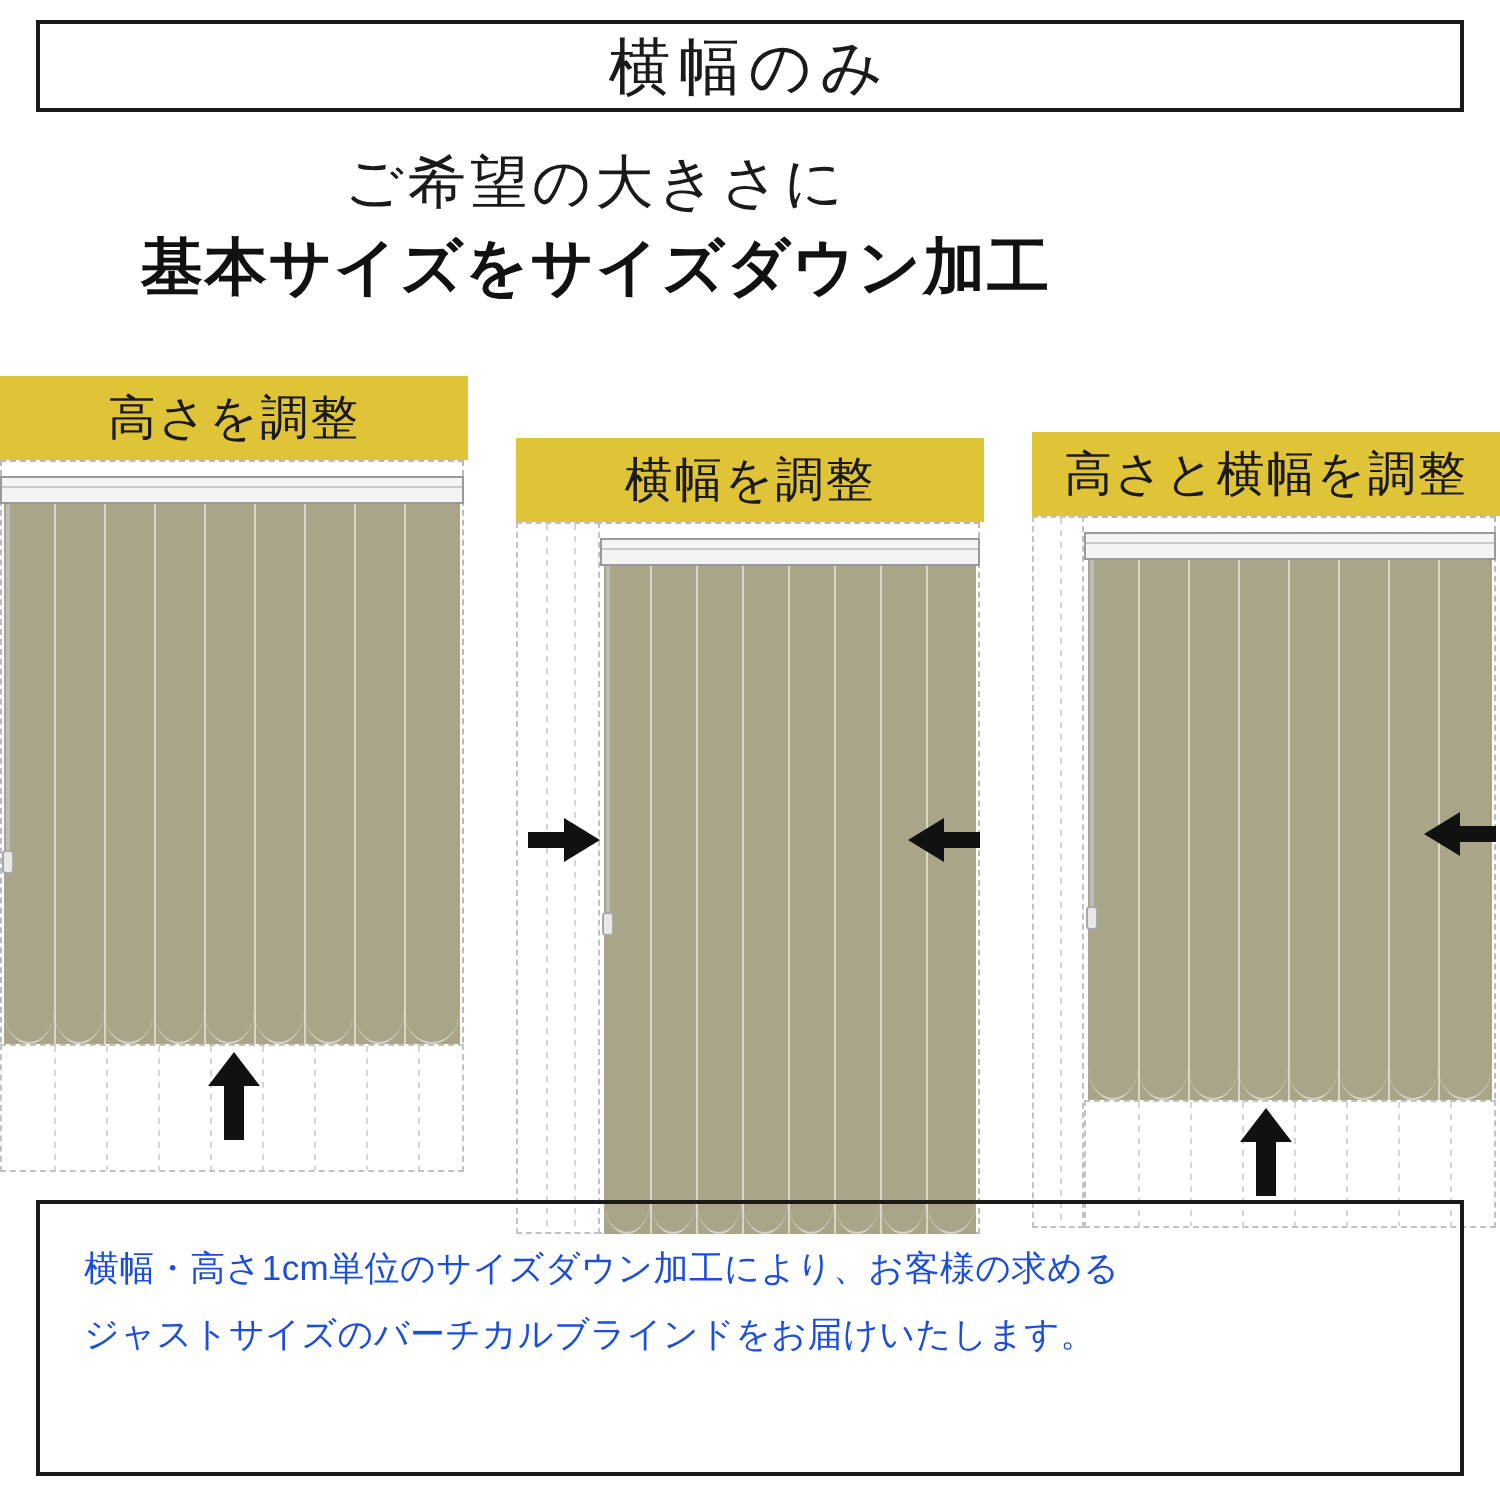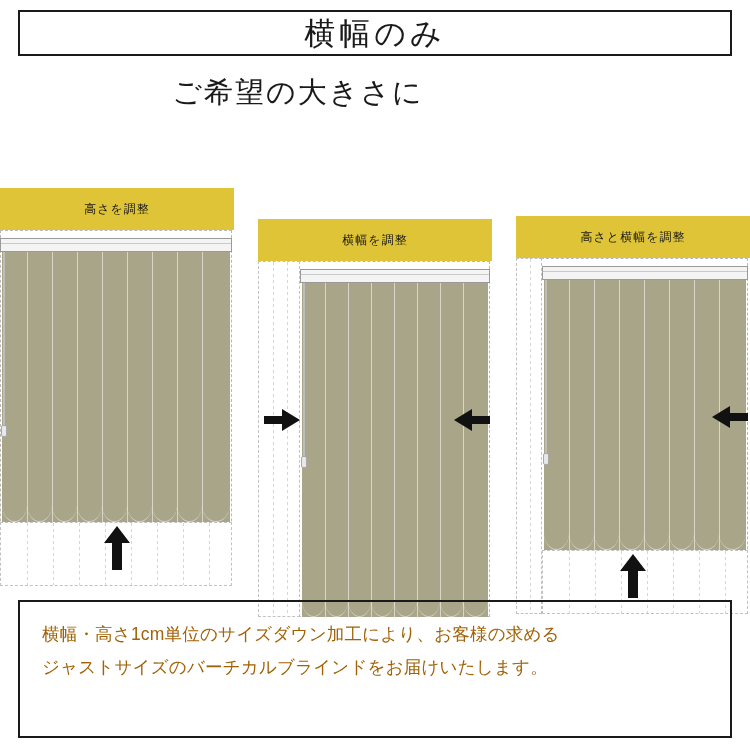--- a/index.html
+++ b/index.html
@@ -41,21 +41,21 @@
   .panel.p1{left:0;}
   .panel.p2{left:258px;margin-top:31px;}
   .panel.p3{left:516px;margin-top:28px;}
 
   .panel-head{
     position:absolute;left:0;top:0;width:234px;height:42px;
     background:#e0c437;
     display:flex;align-items:center;justify-content:center;
     box-sizing:border-box;
   }
-  .panel-head span{font-size:12px;letter-spacing:1px;color:#1a1a1a;}
+  .panel-head span{font-size:24px;letter-spacing:1px;color:#1a1a1a;}
 
   .panel-body{
     position:absolute;left:0;top:42px;width:234px;height:358px;
   }
 
   
   .base-outline{
     position:absolute;border:1px dashed #b9b9b9;box-sizing:border-box;
     background:#fff;
   }
@@ -107,34 +107,35 @@
   .arrow{position:absolute;}
   .arrow svg{display:block;}
 
   
   .note-box{
     position:absolute;left:18px;top:600px;width:714px;height:138px;
     border:2px solid #1a1a1a;box-sizing:border-box;
     padding:16px 20px 0 22px;
   }
   .note-box p{
-    margin:0;font-size:17.5px;line-height:33px;letter-spacing:.2px;color:#a16207;
+    margin:0;font-size:17.5px;line-height:33px;letter-spacing:.2px;color:#1d4ed8;
   }
 </style>
 </head>
 <body>
 
 <div class="page">
 
   <div class="title-box">
     <div class="t">横幅のみ</div>
   </div>
 
   <div class="headline">
     <div class="l1">ご希望の大きさに</div>
+    <div class="l2">基本サイズをサイズダウン加工</div>
   </div>
 
   <div class="panels">
 
     <div class="panel p1">
       <div class="panel-head">
         <span>高さを調整</span>
       </div>
       <div class="panel-body">
 

